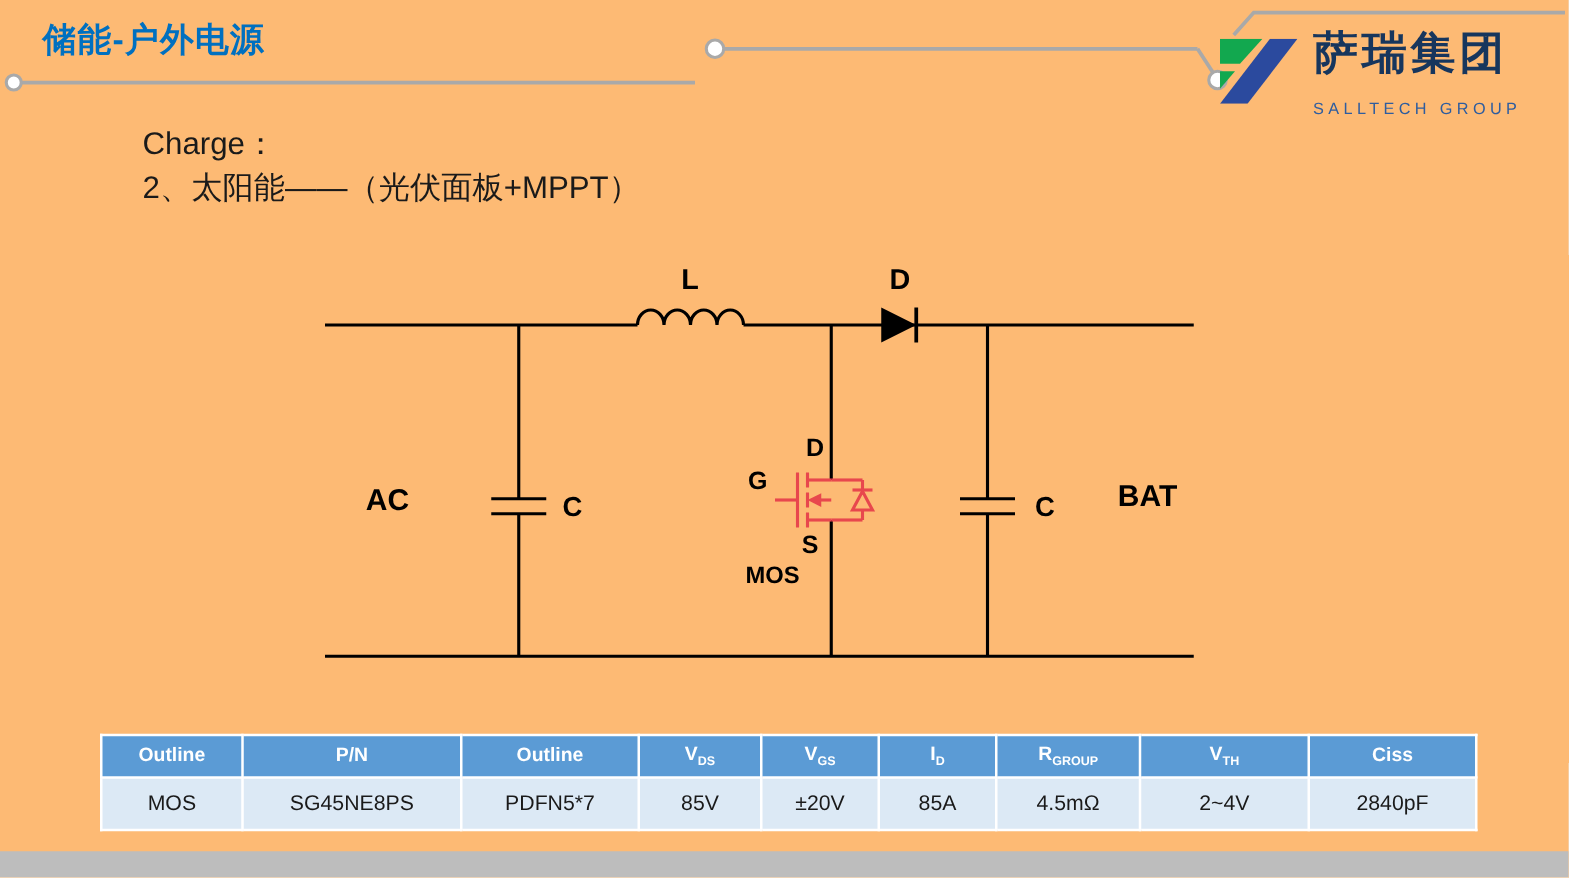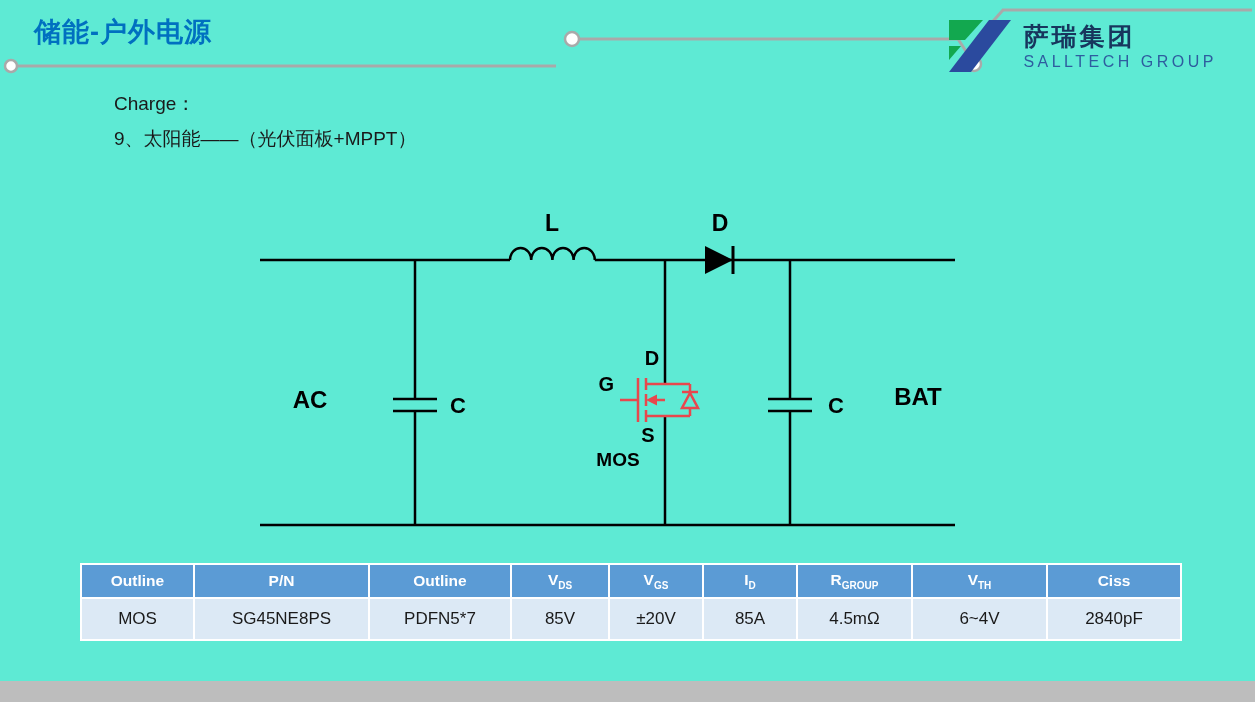--- a/index.html
+++ b/index.html
@@ -1,40 +1,40 @@
 <!DOCTYPE html>
 <html><head>
 <meta charset="utf-8">
 <style>
   * { margin:0; padding:0; box-sizing:border-box; }
   html,body { background:#e9e9e9; }
   body { font-family:"Liberation Sans","DejaVu Sans",sans-serif; }
   .slide {
     position:relative; width:1255px; height:702px;
-    background:#5eead4; overflow:hidden; margin:0 auto;
+    background:#fdba74; overflow:hidden; margin:0 auto;
   }
   .title {
     position:absolute; left:34px; top:14px;
     font-size:27px; font-weight:bold; color:#0070c0; letter-spacing:1px;
   }
   .deco { position:absolute; left:0; top:0; pointer-events:none; }
   .logo {
     position:absolute; right:38px; top:20px;
     display:flex; align-items:center; gap:12px;
   }
   .logo-text { display:flex; flex-direction:column; align-items:flex-start; }
-  .logo-cn { font-size:25px; font-weight:bold; color:#17365d; letter-spacing:3px; line-height:1.2; }
-  .logo-en { font-size:16px; color:#2e5d9f; letter-spacing:3.5px; margin-top:2px; }
+  .logo-cn { font-size:36px; font-weight:bold; color:#17365d; letter-spacing:3px; line-height:1.2; }
+  .logo-en { font-size:13px; color:#2e5d9f; letter-spacing:3.5px; margin-top:16px; }
   .body-text {
-    position:absolute; left:114px; top:86px;
-    font-size:19px; color:#1a1a1a; line-height:35px;
+    position:absolute; left:114px; top:98px;
+    font-size:25px; color:#1a1a1a; line-height:35px;
   }
   .circuit { position:absolute; left:250px; top:195px; }
   .spec-table {
-    position:absolute; left:80px; top:563px; width:1100px;
+    position:absolute; left:80px; top:587px; width:1100px;
     border-collapse:collapse; table-layout:fixed; text-align:center;
   }
   .spec-table th {
     background:#5b9bd5; color:#ffffff; font-size:15.5px; font-weight:bold;
     height:34px; border:2px solid #ffffff; vertical-align:middle;
   }
   .spec-table th sub { font-size:10px; }
   .spec-table td {
     background:#dce9f5; color:#1a1a1a; font-size:17px;
     height:42px; border:2px solid #ffffff; vertical-align:middle;
@@ -70,21 +70,21 @@
       <polygon points="0,26 12,26 0,40" fill="#12a84f"></polygon>
     </svg>
     <div class="logo-text">
       <div class="logo-cn">萨瑞集团</div>
       <div class="logo-en">SALLTECH GROUP</div>
     </div>
   </div>
 
   <div class="body-text">
     <p>Charge：</p>
-    <p>9、太阳能——（光伏面板+MPPT）</p>
+    <p>2、太阳能——（光伏面板+MPPT）</p>
   </div>
 
   <svg class="circuit" width="710" height="345" viewBox="0 0 710 345">
 
     <g stroke="#000000" stroke-width="2.5" fill="none">
 
       <line x1="10" y1="65" x2="260" y2="65"></line>
 
       <path d="M260,65 A10.6,12 0 0 1 281.2,65 A10.6,12 0 0 1 302.4,65 A10.6,12 0 0 1 323.6,65 A10.6,12 0 0 1 344.8,65"></path>
       <line x1="344.8" y1="65" x2="705" y2="65"></line>
@@ -170,21 +170,21 @@
     </thead>
     <tbody id="tbody">
         <tr>
           <td>MOS</td>
           <td>SG45NE8PS</td>
           <td>PDFN5*7</td>
           <td>85V</td>
           <td>±20V</td>
           <td>85A</td>
           <td>4.5mΩ</td>
-          <td>6~4V</td>
+          <td>2~4V</td>
           <td>2840pF</td>
         </tr>
       </tbody>
   </table>
 
   <div class="bottom-bar"></div>
 
 </div>
 
 </body></html>

